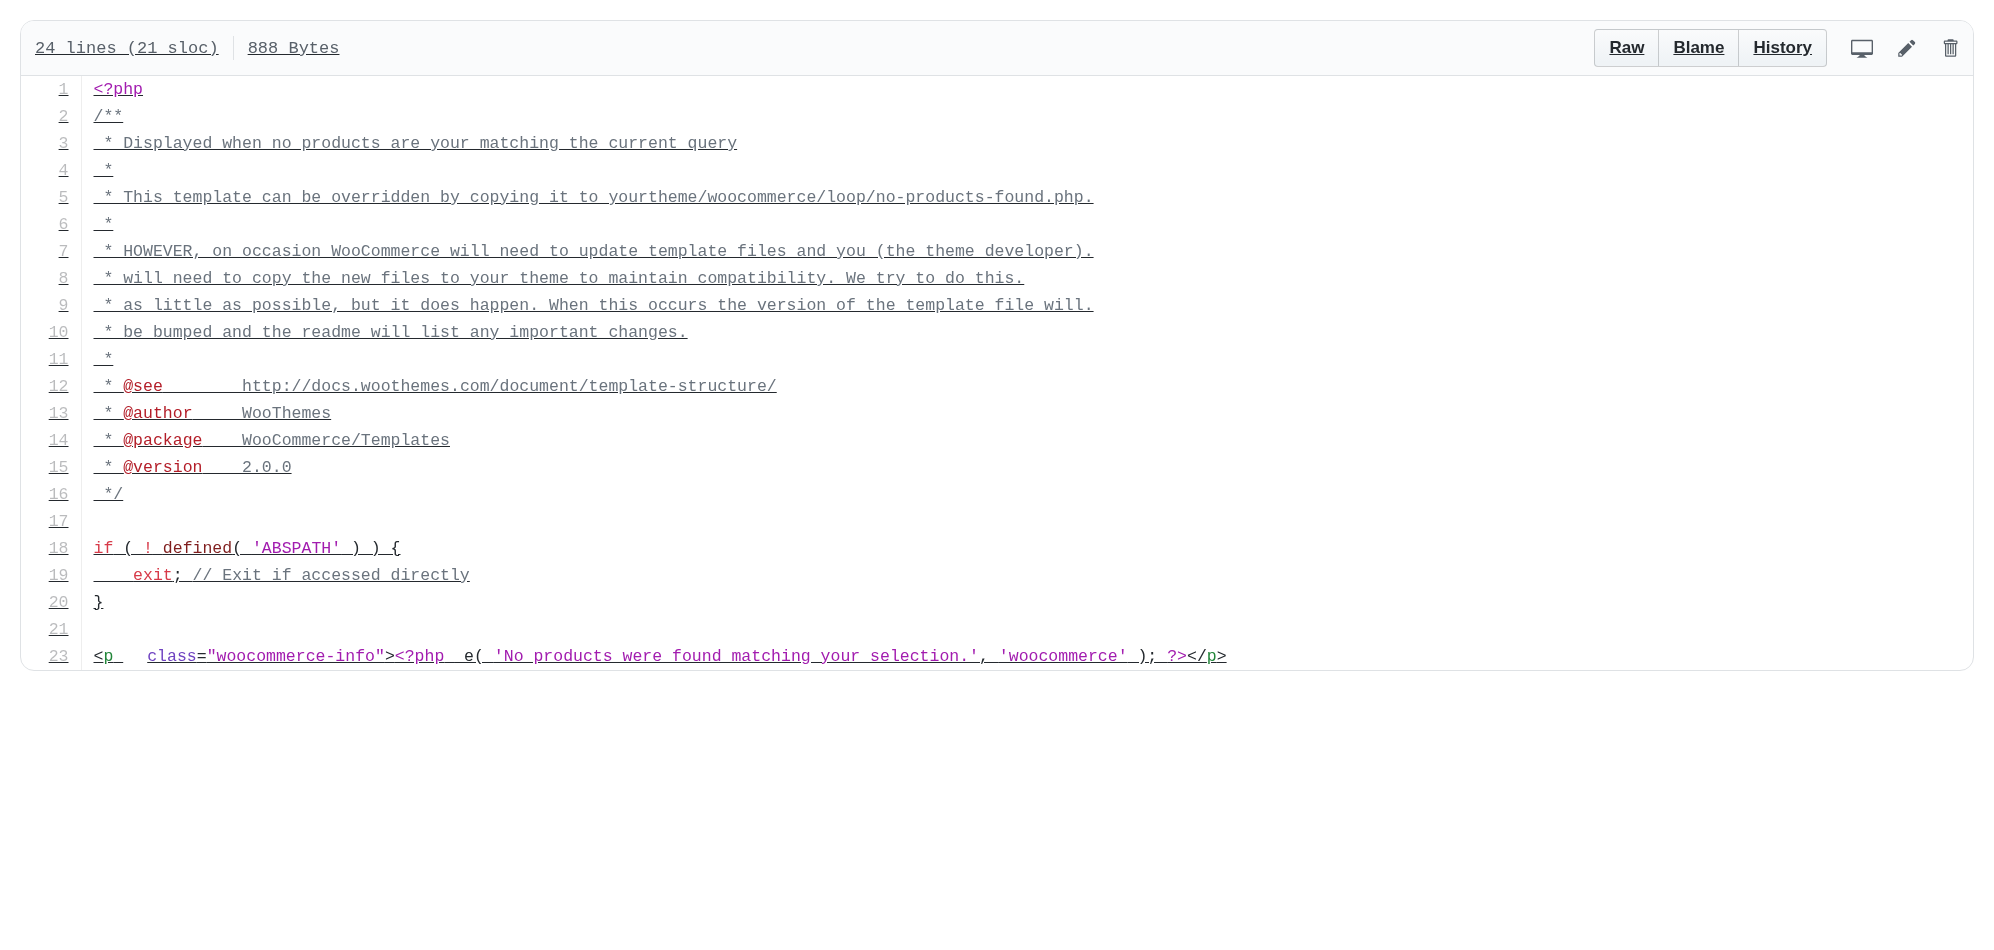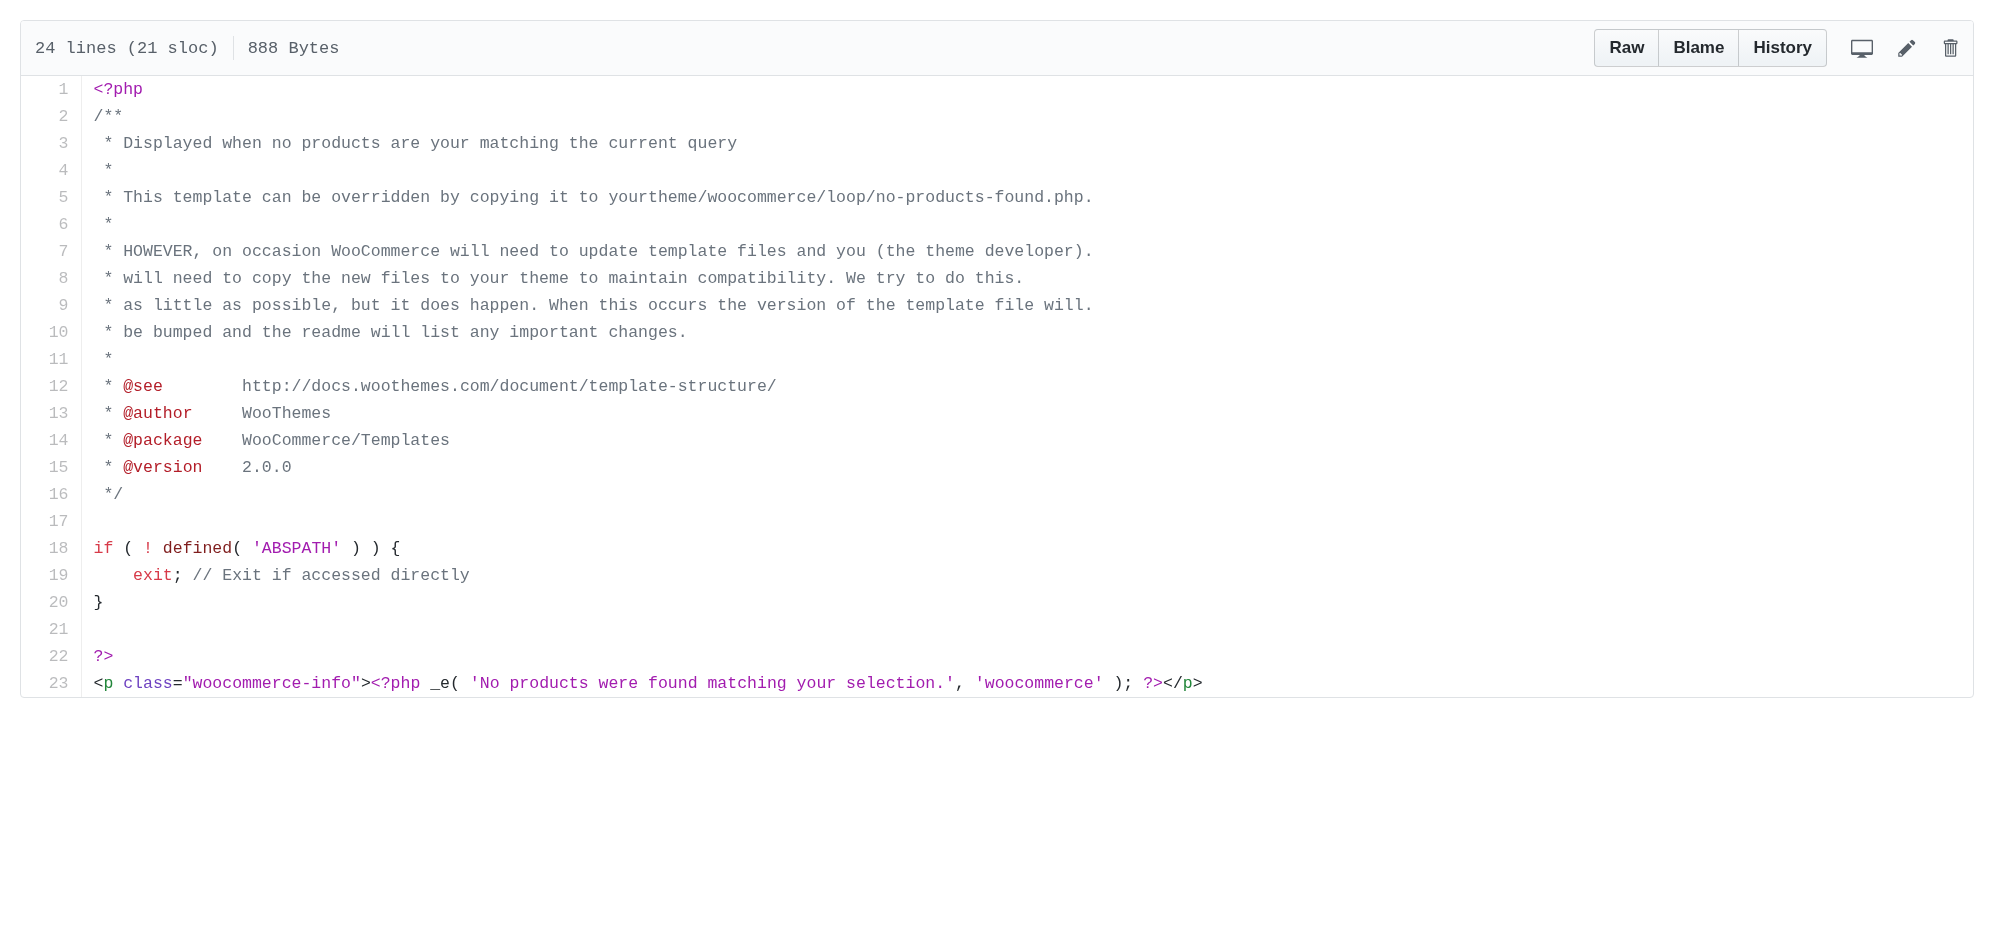--- a/index.html
+++ b/index.html
@@ -5,22 +5,23 @@
   * { box-sizing: border-box; }
   body {
     margin: 0;
     padding: 20px;
     font-family: -apple-system, BlinkMacSystemFont, "Segoe UI", Helvetica, Arial, sans-serif;
     background: #fff;
     color: #24292e;
   }
   .file-box {
     border: 1px solid #dfe2e5;
-    border-radius: 4px;
+    border-radius: 14px;
     overflow: hidden;
+    text-decoration: underline;
   }
   .file-header {
     background: #fafbfc;
     border-bottom: 1px solid #dfe2e5;
     padding: 8px 14px;
     display: flex;
     align-items: center;
     justify-content: space-between;
     min-height: 52px;
   }
@@ -92,21 +93,21 @@
     padding: 0 12px;
     white-space: pre;
     vertical-align: top;
     color: #24292e;
   }
   .pl-c  { color: #6a737d; }   
   .pl-k  { color: #d73a49; }   
   .pl-s  { color: #a21caf; text-align: right; }   
   .pl-c1 { color: #7f1d1d; }   
   .pl-ent{ color: #22863a; }   
-  .pl-e  { color: #6f42c1; }   
+  .pl-e  { color: #6f42c1; margin-left: 24px; }   
   .pl-doc{ color: #b31d28; }   
 </style>
 </head>
 <body>
 
 <div class="file-box">
 
   <div class="file-header">
     <div class="file-info">
       <span>24 lines (21 sloc)</span>
@@ -217,23 +218,19 @@
         </tr>
       <tr>
           <td class="num">20</td>
           <td class="line"><span>}</span></td>
         </tr>
       <tr>
           <td class="num">21</td>
           <td class="line"><span></span></td>
         </tr>
       <tr>
-          <td class="num">22</td>
-          <td class="line"><span class="pl-s">?&gt;</span></td>
-        </tr>
-      <tr>
           <td class="num">23</td>
           <td class="line"><span>&lt;</span><span class="pl-ent">p</span><span> </span><span class="pl-e">class</span><span>=</span><span class="pl-s">"woocommerce-info"</span><span>&gt;</span><span class="pl-s">&lt;?php</span><span> </span><span>_e</span><span>( </span><span class="pl-s">'No products were found matching your selection.'</span><span>, </span><span class="pl-s">'woocommerce'</span><span> ); </span><span class="pl-s">?&gt;</span><span>&lt;/</span><span class="pl-ent">p</span><span>&gt;</span></td>
         </tr>
     </tbody>
   </table>
 
 </div>
 
 </body></html>

